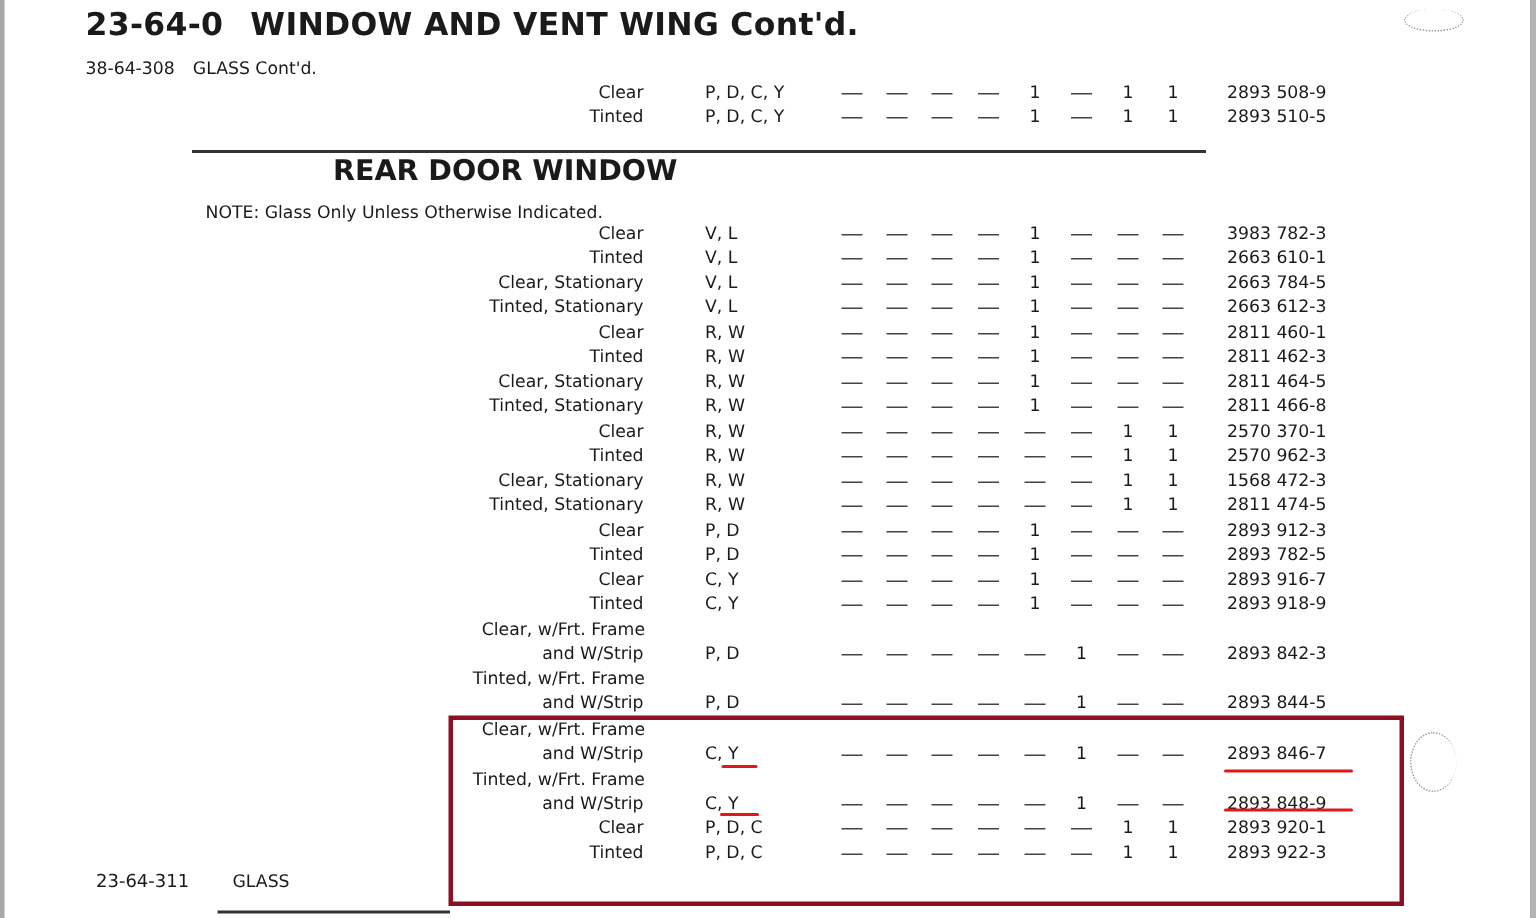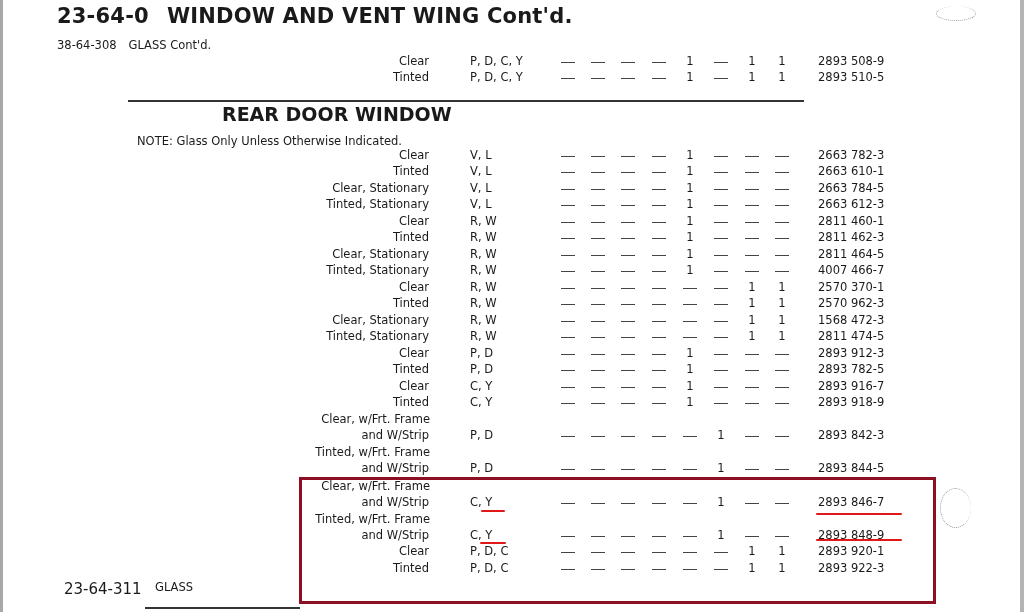--- a/index.html
+++ b/index.html
@@ -32,21 +32,21 @@
     .row .desc2 { position: absolute; right: calc(1024px - 430px); text-align: right; white-space: nowrap; top: -16px; }
     .row .models { position: absolute; left: 470px; white-space: nowrap; }
     .row .q { position: absolute; width: 16px; text-align: center; }
     .row .q.dash::before { content: ""; position: absolute; left: 1px; top: 8px; width: 14px; height: 1.4px; background: #444; }
     .row .pn { position: absolute; left: 818px; white-space: nowrap; }
     .highlight-box {
       position: absolute; left: 299px; top: 477px; width: 637px; height: 127px;
       border: 3px solid #8c1022; box-sizing: border-box;
     }
     .red-underline { position: absolute; height: 2px; background: #e01818; border-radius: 2px; }
-    .footer-code { position: absolute; left: 64px; top: 580px; font-size: 15px; }
+    .footer-code { position: absolute; left: 64px; top: 580px; font-size: 12px; }
     .footer-glass { position: absolute; left: 155px; top: 580px; font-size: 11.5px; }
     .smudge { position: absolute; border: 1px dotted #999; border-radius: 50%; }
   </style>
 </head>
 <body>
 
 <div class="edge-left"></div>
 <div class="edge-right"></div>
 
 <div class="section-title">
@@ -95,21 +95,21 @@
       <span class="desc">Clear</span>
       <span class="models">V, L</span>
       <span class="q dash" style="left:560px"></span>
       <span class="q dash" style="left:590px"></span>
       <span class="q dash" style="left:620px"></span>
       <span class="q dash" style="left:651px"></span>
       <span class="q" style="left:682px">1</span>
       <span class="q dash" style="left:713px"></span>
       <span class="q dash" style="left:744px"></span>
       <span class="q dash" style="left:774px"></span>
-      <span class="pn">2663 782-3</span>
+      <span class="pn">3983 782-3</span>
     </div>
     <div class="row" style="top: 164px;">
       <span class="desc">Tinted</span>
       <span class="models">V, L</span>
       <span class="q dash" style="left:560px"></span>
       <span class="q dash" style="left:590px"></span>
       <span class="q dash" style="left:620px"></span>
       <span class="q dash" style="left:651px"></span>
       <span class="q" style="left:682px">1</span>
       <span class="q dash" style="left:713px"></span>
@@ -186,21 +186,21 @@
       <span class="desc">Tinted, Stationary</span>
       <span class="models">R, W</span>
       <span class="q dash" style="left:560px"></span>
       <span class="q dash" style="left:590px"></span>
       <span class="q dash" style="left:620px"></span>
       <span class="q dash" style="left:651px"></span>
       <span class="q" style="left:682px">1</span>
       <span class="q dash" style="left:713px"></span>
       <span class="q dash" style="left:744px"></span>
       <span class="q dash" style="left:774px"></span>
-      <span class="pn">4007 466-7</span>
+      <span class="pn">2811 466-8</span>
     </div>
     <div class="row" style="top: 280px;">
       <span class="desc">Clear</span>
       <span class="models">R, W</span>
       <span class="q dash" style="left:560px"></span>
       <span class="q dash" style="left:590px"></span>
       <span class="q dash" style="left:620px"></span>
       <span class="q dash" style="left:651px"></span>
       <span class="q dash" style="left:682px"></span>
       <span class="q dash" style="left:713px"></span>

